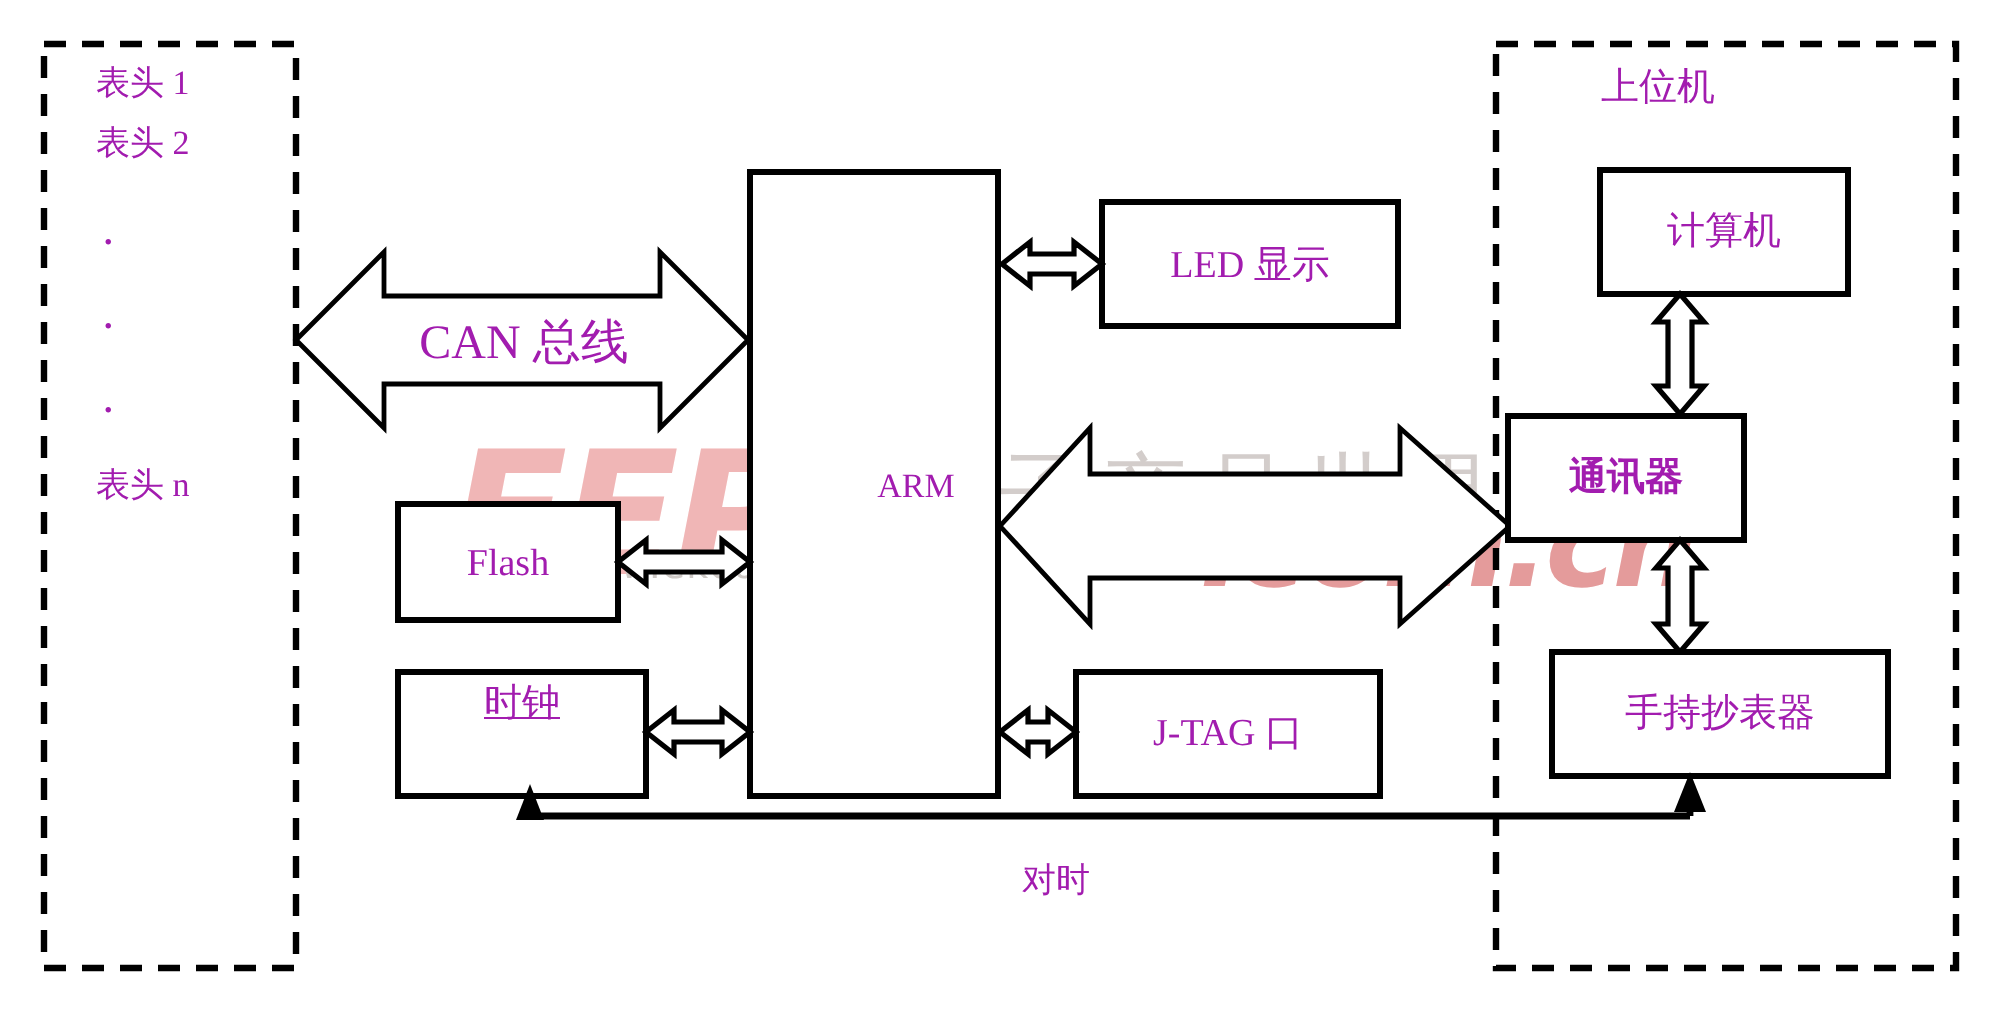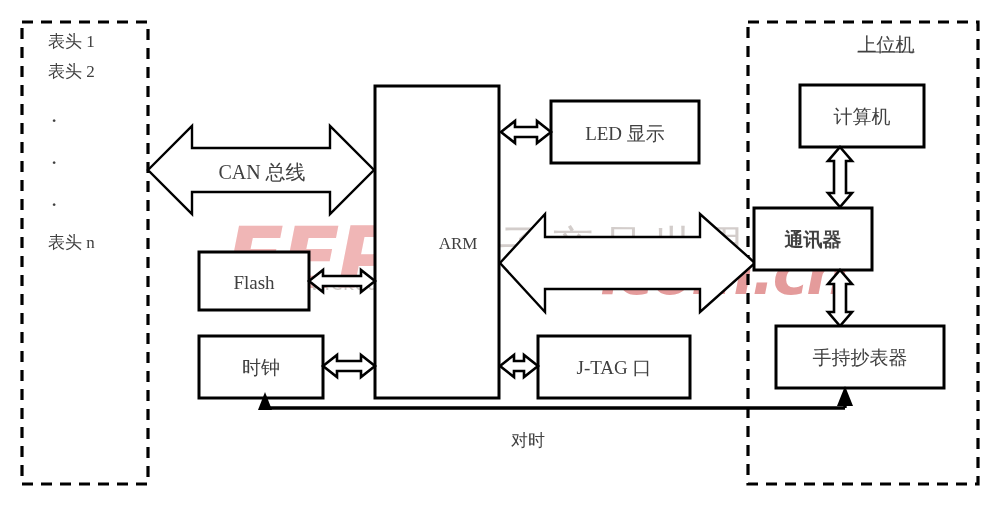--- a/index.html
+++ b/index.html
@@ -21,34 +21,34 @@
     width: 999px;
     height: 506px;
   }
   #svg-layer { z-index: 3; }
   #wm-layer  { z-index: 2; pointer-events: none; }
   #text-layer { z-index: 4; }
 
   
   .lbl {
     position: absolute;
-    color: #404040;
+    color: #a21caf;
     white-space: nowrap;
     line-height: 1;
   }
   .lbl.ctr {
     text-align: center;
     transform: translate(-50%, -50%);
   }
 
   .t-group-title { font-size: 19px; }
   .t-meter       { font-size: 17px; }
   .t-dot         { font-size: 17px; font-weight: bold; }
   .t-block       { font-size: 19px; }
-  .t-bus         { font-size: 20px; }
+  .t-bus         { font-size: 24px; }
   .t-arm         { font-size: 17px; margin-left: 22px; }
   .t-sync        { font-size: 17px; }
 
   
   .wm-eepw {
     position: absolute;
     left: 225px;
     top: 208px;
     font-family: "DejaVu Sans", sans-serif;
     font-weight: bold;
@@ -150,28 +150,28 @@
 
   <div class="layer" id="text-layer">
 
     <div class="lbl t-meter" style="left:48px; top:33px;">表头 1</div>
     <div class="lbl t-meter" style="left:48px; top:63px;">表头 2</div>
     <div class="lbl t-dot" style="left:52px; top:108px;">.</div>
     <div class="lbl t-dot" style="left:52px; top:150px;">.</div>
     <div class="lbl t-dot" style="left:52px; top:192px;">.</div>
     <div class="lbl t-meter" style="left:48px; top:234px;">表头 n</div>
 
-    <div class="lbl ctr t-group-title" style="left:886px; top:44px;text-decoration:underline;">上位机</div>
+    <div class="lbl ctr t-group-title" style="left:829px; top:44px;">上位机</div>
 
     <div class="lbl ctr t-bus" style="left:262px; top:172px;">CAN 总线</div>
     <div class="lbl ctr t-sync" style="left:528px; top:440px;">对时</div>
 
     <div class="lbl ctr t-arm" style="left:436px; top:243px;">ARM</div>
     <div class="lbl ctr t-block" style="left:625px; top:133px;">LED 显示</div>
     <div class="lbl ctr t-block" style="left:254px; top:282px;">Flash</div>
-    <div class="lbl ctr t-block" style="left:261px; top:367px;">时钟</div>
+    <div class="lbl ctr t-block" style="left:261px; top:352px;text-decoration:underline;">时钟</div>
     <div class="lbl ctr t-block" style="left:614px; top:367px;">J-TAG 口</div>
     <div class="lbl ctr t-block" style="left:862px; top:116px;">计算机</div>
     <div class="lbl ctr t-block" style="left:813px; top:239px;font-weight:bold;">通讯器</div>
     <div class="lbl ctr t-block" style="left:860px; top:357px;">手持抄表器</div>
 
   </div>
 </div>
 
 </body></html>

